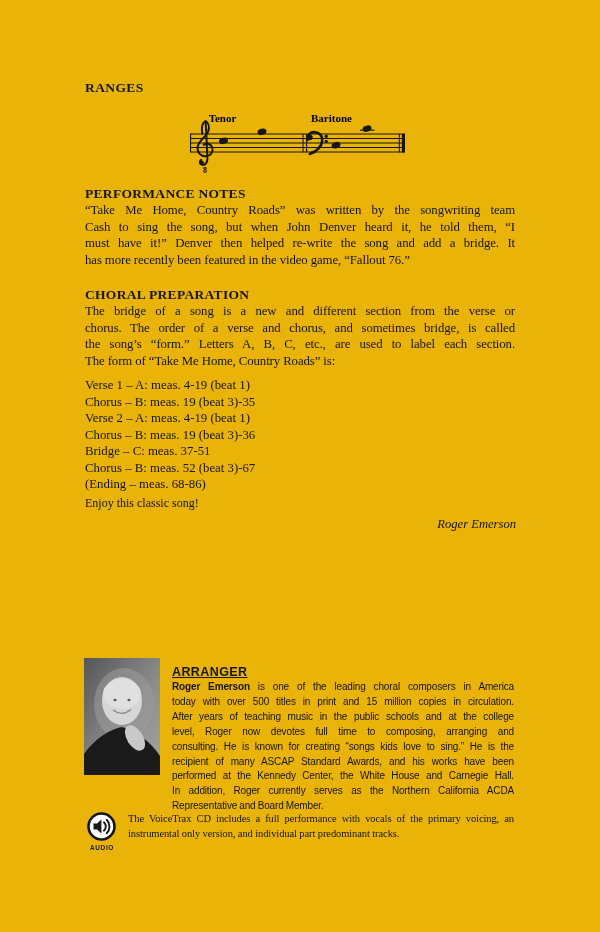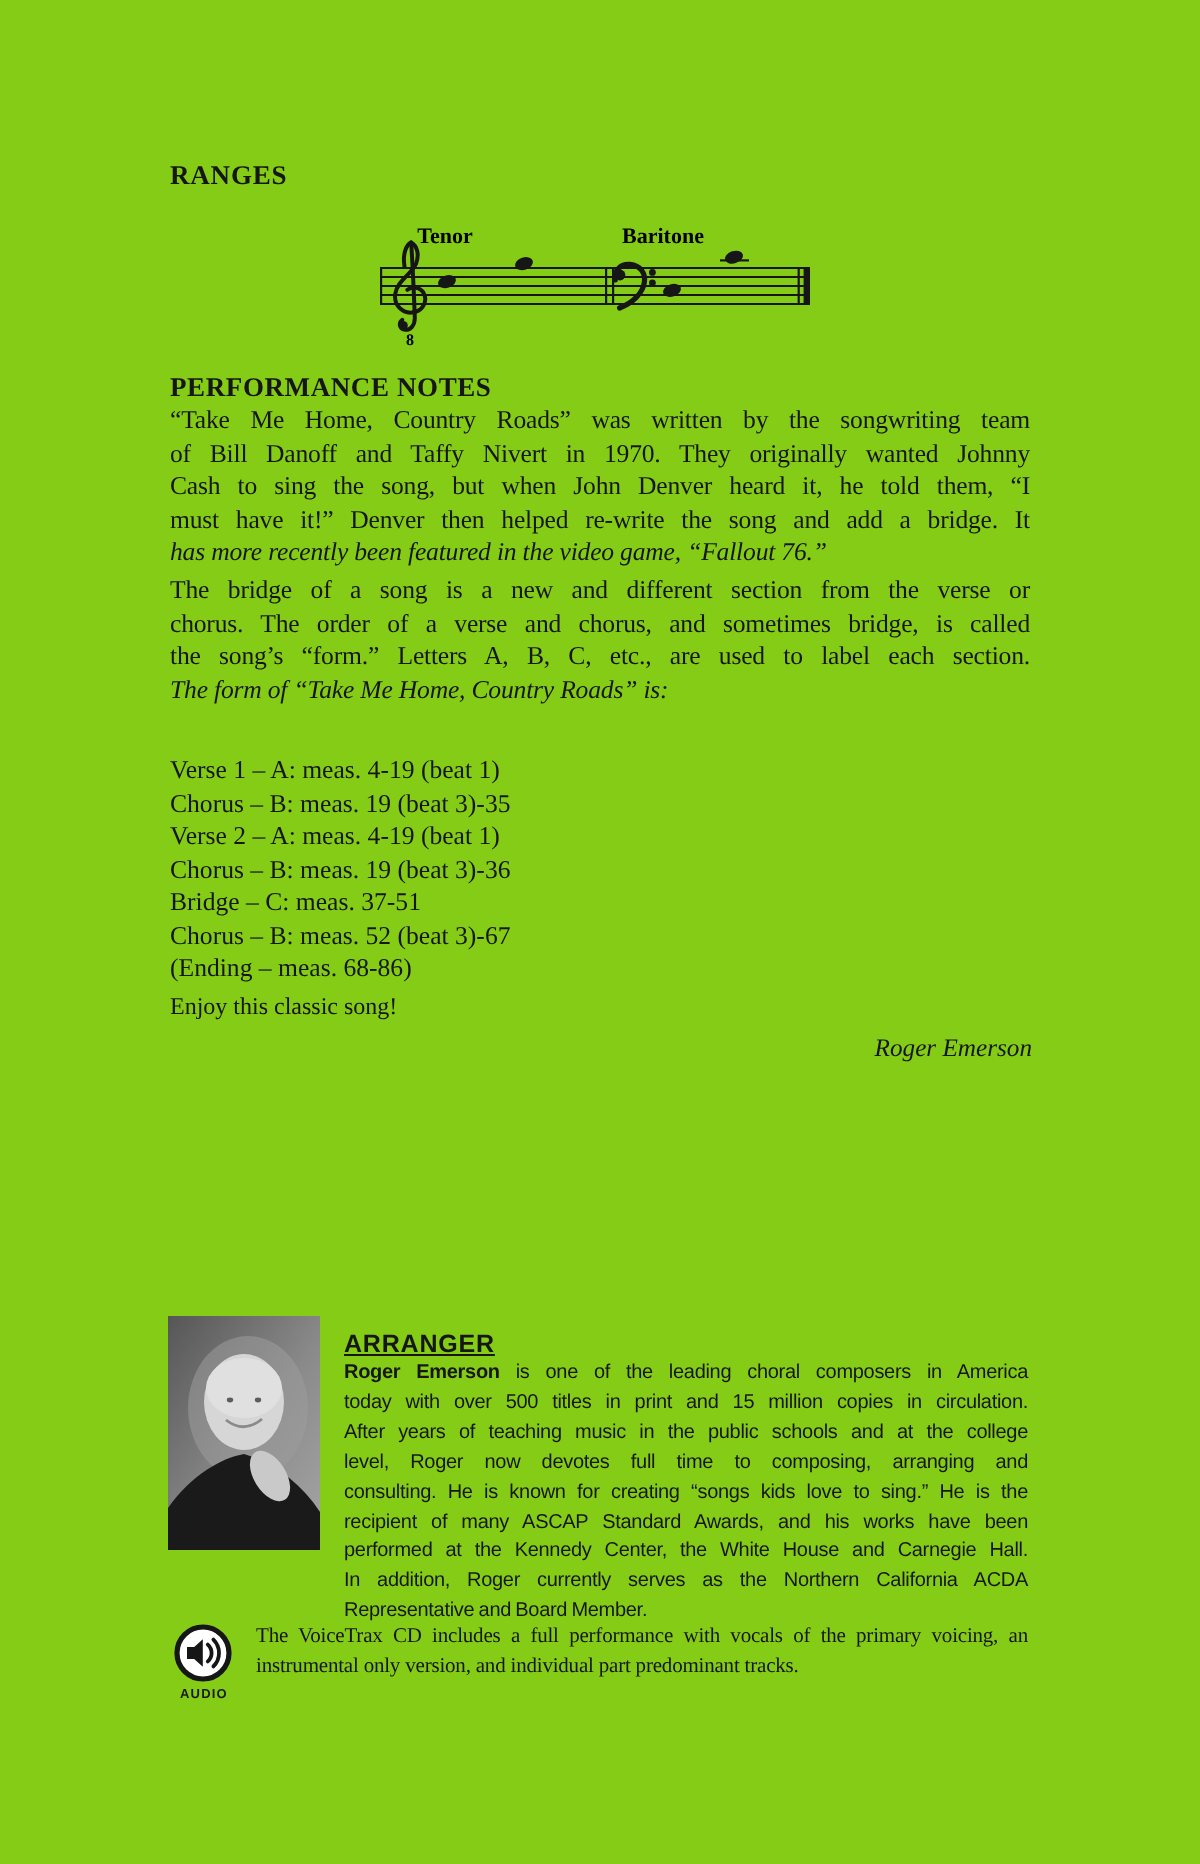--- a/index.html
+++ b/index.html
@@ -1,34 +1,34 @@
 <!DOCTYPE html>
 <html><head>
 <meta charset="utf-8">
 <style>
   html,body{margin:0;padding:0;background:#ffffff;}
   .page{
-    position:relative;width:600px;height:932px;background:#84cc16;
+    position:relative;width:600px;height:932px;background:#eab308;
     color:#161616;overflow:hidden;
     font-family:"Liberation Serif",serif;
   }
   .h1{
     position:absolute;left:85px;top:80px;
     font:bold 13.5px "Liberation Serif",serif;letter-spacing:.4px;
   }
   .h2{
     font:bold 13.5px "Liberation Serif",serif;letter-spacing:.3px;
     line-height:16px;
   }
   .block{position:absolute;left:85px;width:430px;}
   .pline{
     font-size:12.8px;line-height:16.6px;letter-spacing:-.1px;
     text-align:justify;text-align-last:justify;
   }
-  .pline.last{text-align-last:left;font-style:italic;}
+  .pline.last{text-align-last:left;}
   .fline{font-size:12.8px;line-height:16.5px;}
   .enjoy{position:absolute;left:85px;top:496px;font-size:12px;}
   .signature{
     position:absolute;left:85px;top:517px;width:431px;
     text-align:right;font-style:italic;font-size:12.6px;
   }
   .staff-wrap{position:absolute;left:188px;top:106px;width:220px;height:72px;text-align:center;}
   .photo-wrap{position:absolute;left:84px;top:658px;width:76px;height:117px;}
   .arr-block{position:absolute;left:172px;top:665px;width:342px;}
   .arr-h{
@@ -110,27 +110,27 @@
       <g>
         <line x1="172" y1="24.2" x2="186.5" y2="24.2" stroke="#161616" stroke-width="1.1"></line>
         <ellipse cx="179" cy="22.6" rx="4.6" ry="3.1" fill="#161616" transform="rotate(-18 179 22.6)"></ellipse>
       </g>
     </svg>
   </div>
 
   <div class="block" style="top:186px">
     <div class="h2">PERFORMANCE NOTES</div>
     <div class="pline">“Take Me Home, Country Roads” was written by the songwriting team</div>
-    <div class="pline">of Bill Danoff and Taffy Nivert in 1970. They originally wanted Johnny</div>
     <div class="pline">Cash to sing the song, but when John Denver heard it, he told them, “I</div>
     <div class="pline">must have it!” Denver then helped re-write the song and add a bridge. It</div>
     <div class="pline last">has more recently been featured in the video game, “Fallout 76.”</div>
   </div>
 
   <div class="block" style="top:287px">
+    <div class="h2">CHORAL PREPARATION</div>
     <div class="pline">The bridge of a song is a new and different section from the verse or</div>
     <div class="pline">chorus. The order of a verse and chorus, and sometimes bridge, is called</div>
     <div class="pline">the song’s “form.” Letters A, B, C, etc., are used to label each section.</div>
     <div class="pline last">The form of “Take Me Home, Country Roads” is:</div>
   </div>
 
   <div class="block" style="top:377px">
     <div class="fline">Verse 1 – A: meas. 4-19 (beat 1)</div>
     <div class="fline">Chorus – B: meas. 19 (beat 3)-35</div>
     <div class="fline">Verse 2 – A: meas. 4-19 (beat 1)</div>

